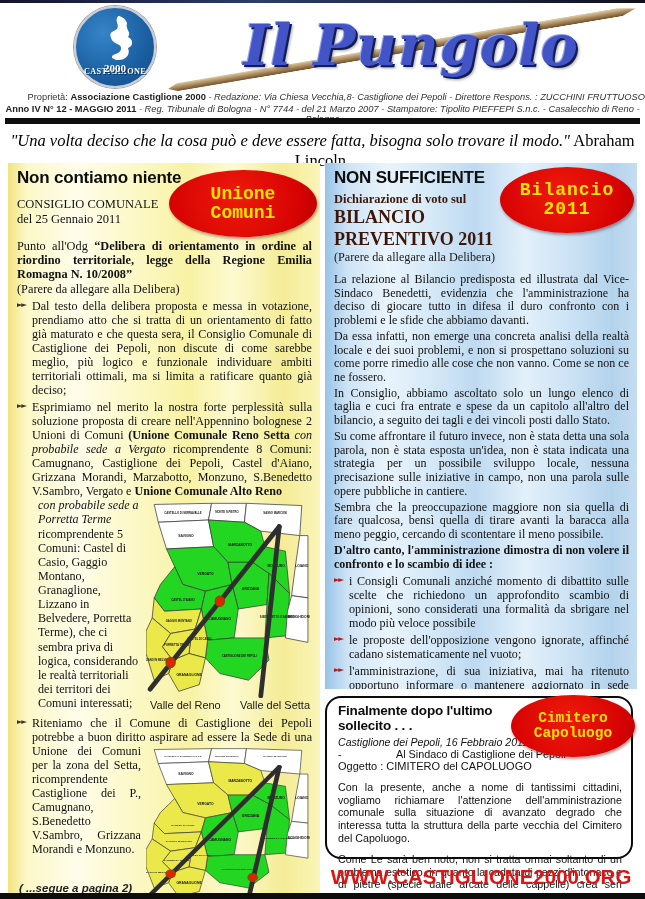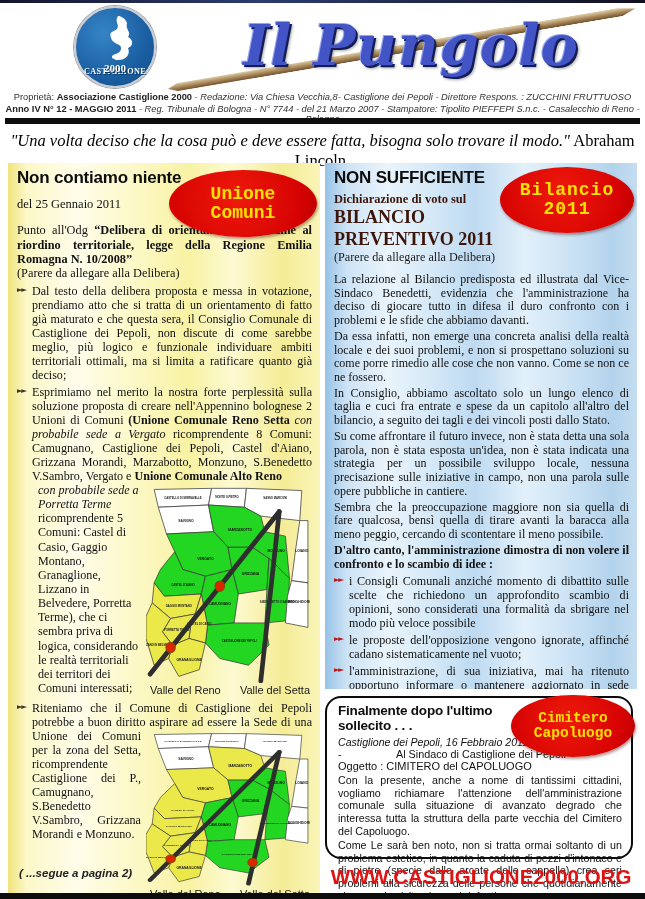--- a/index.html
+++ b/index.html
@@ -15,21 +15,21 @@
            font:bold 8.2px "Liberation Serif",serif;letter-spacing:.4px;text-shadow:1px 1px 0 #0a3560;}
   .logo-t2{position:absolute;left:0;right:0;top:54px;text-align:center;color:#fff;
            font:bold 11px "Liberation Serif",serif;text-shadow:1px 1px 0 #0a3560;}
   .rod{position:absolute;left:168px;top:84px;width:474px;height:9px;
        transform:rotate(-9.6deg);transform-origin:0 50%;
        background:linear-gradient(180deg,#e4d6ae,#a8865a 55%,#6d4c28);
        clip-path:polygon(0 55%,2% 10%,96% 0,100% 40%,97% 100%,2% 95%);}
   .masttitle{position:absolute;left:182px;top:12px;width:458px;text-align:center;
              font:bold italic 56px "DejaVu Serif",serif;color:#4254c6;letter-spacing:1px;
              text-shadow:2px 2px 0 #131c55,-1px -1px 0 #93a4e8,3px 3px 3px rgba(0,0,0,.35);}
-  .mast1{position:absolute;left:0;top:92px;width:645px;text-align:center;
+  .mast1{position:absolute;left:0;top:92px;width:645px;text-align:right;
          font:9.3px "Liberation Sans",sans-serif;color:#333;}
   .mast2{position:absolute;left:0;top:104px;width:645px;text-align:center;
          font:9.3px "Liberation Sans",sans-serif;color:#333;}
   .mast1 b,.mast2 b{color:#222;}
   .mast-it{font-style:italic;}
   .rule{position:absolute;left:5px;top:118px;width:635px;height:6px;background:#0e0e0e;}
   .quote{position:absolute;left:0;top:131px;width:645px;text-align:center;
          font:italic 16.5px "Liberation Serif",serif;color:#000;}
   .quote .auth{font-style:normal;}
   
@@ -77,21 +77,21 @@
   .pb{font-weight:bold;}
   
   .cimbox{position:absolute;left:325px;top:696px;width:308px;height:163px;background:#fff;
           border:2px solid #0b0b0b;border-radius:16px;box-sizing:border-box;
           font-family:"Liberation Sans",sans-serif;padding:5px 9px 0 11px;}
   .cim-head{font:bold 13.5px "Liberation Sans",sans-serif;color:#0d0d0d;width:200px;letter-spacing:-.2px;}
   .cim-date{font:italic 10.6px "Liberation Sans",sans-serif;margin-top:3px;}
   .cim-addr{font-size:10.8px;}
   .cim-addr .dash{display:inline-block;width:58px;}
   .cim-subj{font-size:11px;}
-  .cim-p{font-size:10.7px;line-height:1.18;text-align:justify;margin-top:2px;}
+  .cim-p{font-size:10.7px;line-height:1.18;text-align:justify;margin-top:9px;}
   
   .www{position:absolute;left:323px;top:865px;width:316px;text-align:center;
        font:800 20.5px "Liberation Sans",sans-serif;letter-spacing:0px;}
   .bottombar{position:absolute;left:0;top:893px;width:645px;height:6px;background:#0d0d0d;}
 </style>
 </head>
 <body>
 
 <div class="page">
 
@@ -116,20 +116,21 @@
   <div class="quote"><span>"Una volta deciso che la cosa può e deve essere fatta, bisogna solo trovare il modo."</span><span class="auth"> Abraham Lincoln.</span></div>
 
   <div class="leftcol">
     <div class="badge badge-unione" style="color: rgb(255, 226, 0);">
       <div>Unione</div>
       <div>Comuni</div>
     </div>
     <div class="inner">
       <div class="col-head">Non contiamo niente</div>
       <div class="meeting">
+        <div>CONSIGLIO COMUNALE</div>
         <div>del  25 Gennaio 2011</div>
       </div>
       <div class="odg">
         <span>Punto all'Odg   </span><span class="b">“Delibera di orientamento in ordine al riordino territoriale, legge della Regione Emilia Romagna N. 10/2008”</span>
         <div class="note">(Parere da allegare alla Delibera)</div>
       </div>
       <div class="bul"><span class="arr arr-l">►►</span><span>Dal testo della delibera proposta e messa in votazione, prendiamo atto che si tratta di un orientamento di fatto già maturato e che questa sera, il Consiglio Comunale di Castiglione dei Pepoli, non discute di come sarebbe meglio, più logico e funzionale individuare ambiti territoriali ottimali, ma si limita a ratificare quanto già deciso;</span></div>
       <div class="bul"><span class="arr arr-l">►►</span><span>Esprimiamo nel merito la nostra forte perplessità sulla soluzione proposta di creare nell'Appennino bolognese 2 Unioni di Comuni </span><span class="b">(Unione Comunale Reno Setta </span><span class="i">con probabile sede a Vergato </span><span>ricomprendente 8 Comuni: Camugnano, Castiglione dei Pepoli, Castel d'Aiano, Grizzana Morandi, Marzabotto, Monzuno, S.Benedetto V.Sambro, Vergato e </span><span class="b">Unione Comunale Alto Reno</span></div>
 
       <div class="mapwrap m1">

